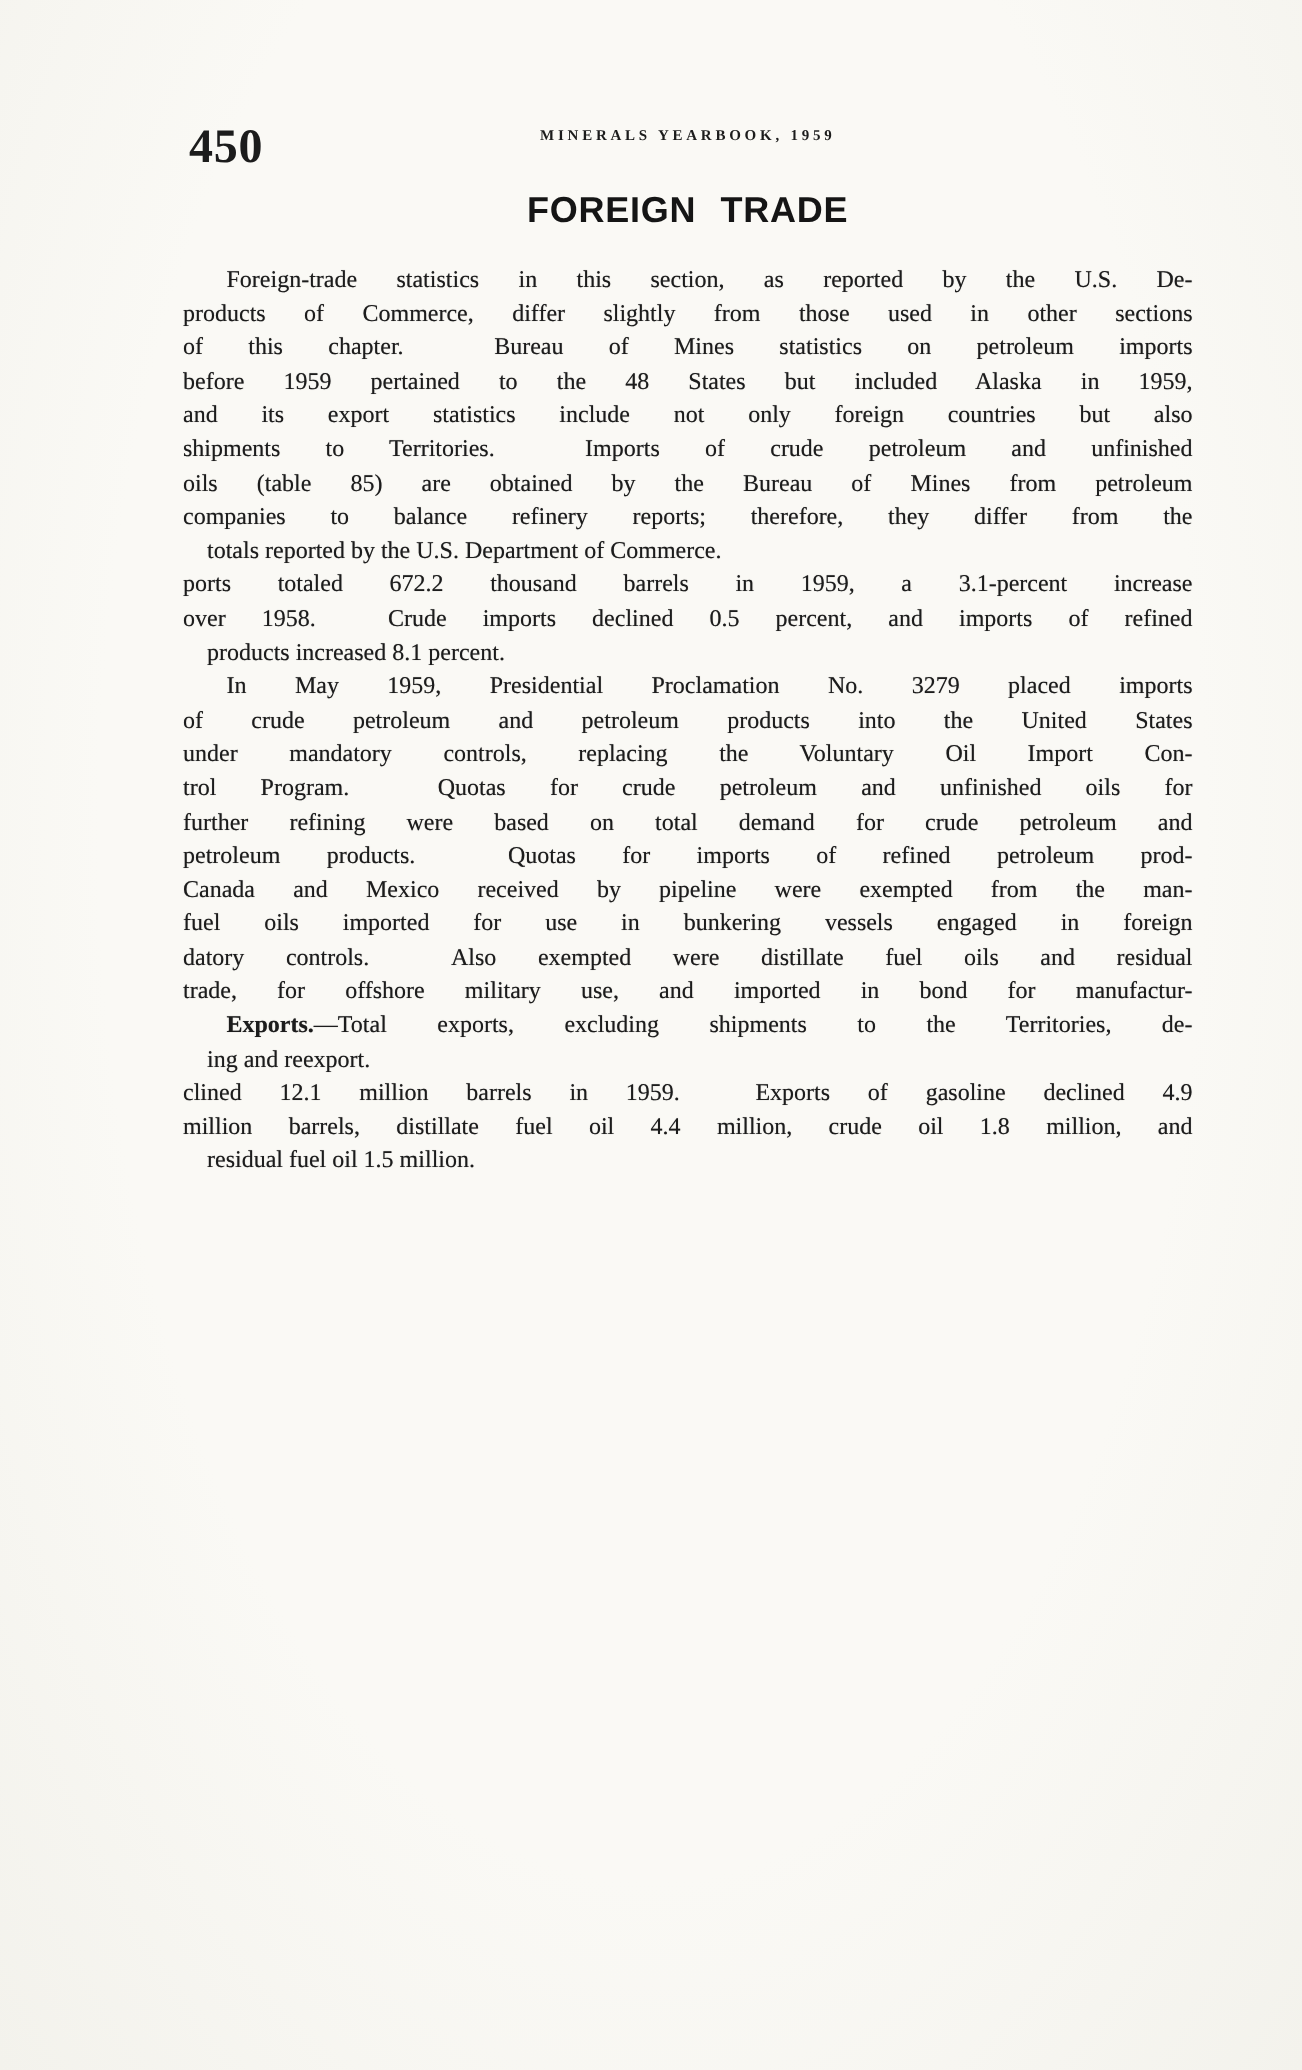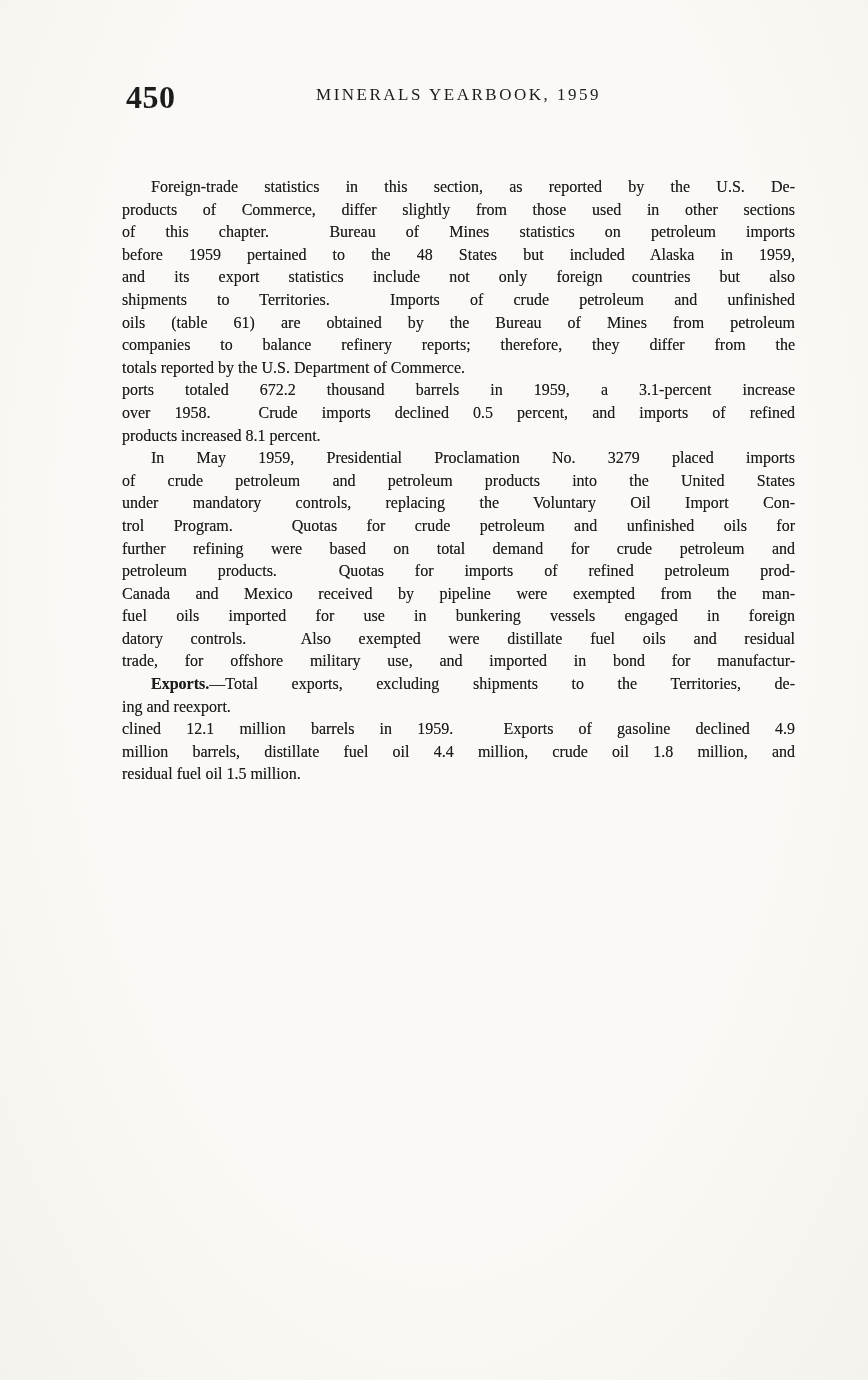--- a/index.html
+++ b/index.html
@@ -31,22 +31,22 @@
     font-size: 32px;
     font-weight: bold;
     letter-spacing: 0.5px;
   }
   .running-header {
     position: absolute;
     left: 0;
     top: 3px;
     width: 100%;
     text-align: center;
-    font-size: 17px;
-    font-weight: normal;
+    font-size: 10px;
+    font-weight: bold;
     letter-spacing: 2.5px;
   }
   .section-title {
     position: absolute;
     top: 127px;
     left: 122px;
     width: 673px;
     margin: 0;
     text-align: center;
     font-family: "Liberation Sans", "DejaVu Sans", sans-serif;
@@ -66,44 +66,46 @@
   .line {
     height: 22.6px;
     line-height: 22.6px;
     text-align: justify;
     text-align-last: justify;
     text-shadow: 0 0 0.5px rgba(20,20,20,0.55);
   }
   .line.last {
     text-align: left;
     text-align-last: left;
+    margin-left: 16px;
   }
   .line.indent {
     text-indent: 29px;
   }
   .line strong {
     font-weight: bold;
   }
 </style>
 </head>
 <body>
 
 <div class="page">
   <div class="page-header">
     <span class="page-number">450</span>
     <span class="running-header">MINERALS YEARBOOK, 1959</span>
   </div>
+  <h1 class="section-title">FOREIGN TRADE</h1>
   <div class="body-text">
       <div class="line indent">Foreign-trade statistics in this section, as reported by the U.S. De-</div>
       <div class="line">products of Commerce, differ slightly from those used in other sections</div>
       <div class="line">of this chapter.&nbsp; Bureau of Mines statistics on petroleum imports</div>
       <div class="line">before 1959 pertained to the 48 States but included Alaska in 1959,</div>
       <div class="line">and its export statistics include not only foreign countries but also</div>
       <div class="line">shipments to Territories.&nbsp; Imports of crude petroleum and unfinished</div>
-      <div class="line">oils (table 61) are obtained by the Bureau of Mines from petroleum</div>
+      <div class="line">oils (table 85) are obtained by the Bureau of Mines from petroleum</div>
       <div class="line">companies to balance refinery reports; therefore, they differ from the</div>
       <div class="line last">totals reported by the U.S. Department of Commerce.</div>
       <div class="line">ports totaled 672.2 thousand barrels in 1959, a 3.1-percent increase</div>
       <div class="line">over 1958.&nbsp; Crude imports declined 0.5 percent, and imports of refined</div>
       <div class="line last">products increased 8.1 percent.</div>
       <div class="line indent">In May 1959, Presidential Proclamation No. 3279 placed imports</div>
       <div class="line">of crude petroleum and petroleum products into the United States</div>
       <div class="line">under mandatory controls, replacing the Voluntary Oil Import Con-</div>
       <div class="line">trol Program.&nbsp; Quotas for crude petroleum and unfinished oils for</div>
       <div class="line">further refining were based on total demand for crude petroleum and</div>

